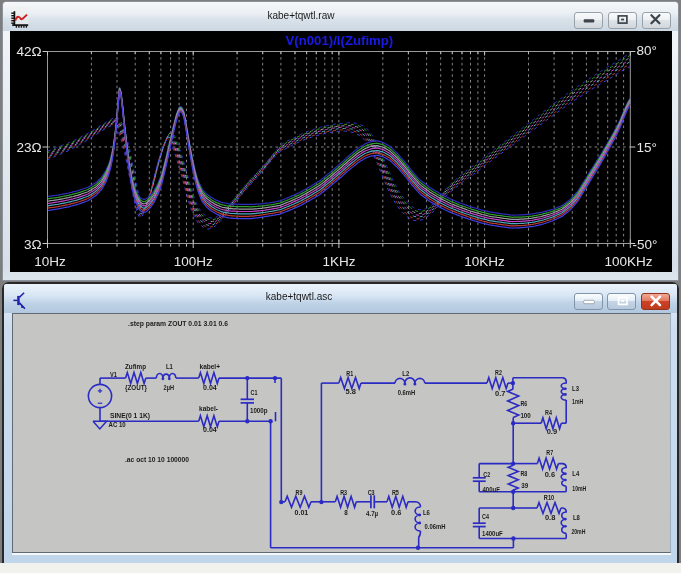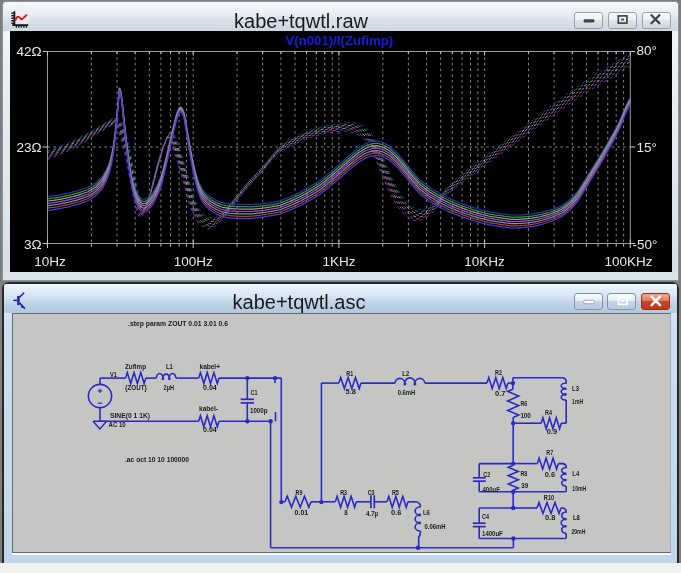--- a/index.html
+++ b/index.html
@@ -12,21 +12,21 @@
   background:linear-gradient(180deg,#f5f8fa 0%,#eaeff4 40%,#d9e2ea 60%,#ccd7e2 100%);
   border-radius:4px 4px 0 0; }
 #w1 .client { position:absolute; left:7px; top:29px; width:662px; height:241px; background:#000; }
 #w2 { left:2px; top:282px; width:677px; height:363px; border:2px solid #282828;
   border-radius:7px; background:linear-gradient(180deg,#e6f0fa 0%,#cdddef 12%,#bdd3e9 100%); }
 #w2 .tbar { position:absolute; left:0; top:0; right:0; height:29px;
   background:linear-gradient(180deg,#ecf4fb 0%,#d8e6f4 40%,#c0d3e7 65%,#b2c8de 100%);
   border-radius:2px 2px 0 0; }
 #w2 .client { position:absolute; left:8px; top:29px; width:659px; height:240px;
   background:#c5c6c3; border:1px solid #5f6a72; border-right-color:#9fb0bf; box-shadow:0 2px 0 #f4f8fb; }
-.title { position:absolute; top:8px; height:18px; font-size:20px; color:#1a1a1a;
+.title { position:absolute; top:8px; height:18px; font-size:10px; color:#1a1a1a;
   text-align:center; white-space:nowrap; }
 #w1 .title { left:25px; width:546px; }
 #w2 .title { left:22px; width:546px; top:6.5px; }
 .btn { position:absolute; width:29px; height:16.5px; border-radius:3px; }
 .b1 { border:1px solid #99a1a9;
   background:linear-gradient(180deg,#f8fafb 0%,#eef1f4 45%,#dfe4e9 50%,#d0d6dc 100%); }
 .b2 { border:1px solid #8194a8;
   background:linear-gradient(180deg,#fbfdfe 0%,#e4edf6 45%,#c6d5e6 50%,#b5c8dd 100%); }
 .b3 { border:1px solid #92321f;
   background:linear-gradient(180deg,#f2a995 0%,#e07a5f 45%,#ce4226 50%,#bf3a1e 100%); }

